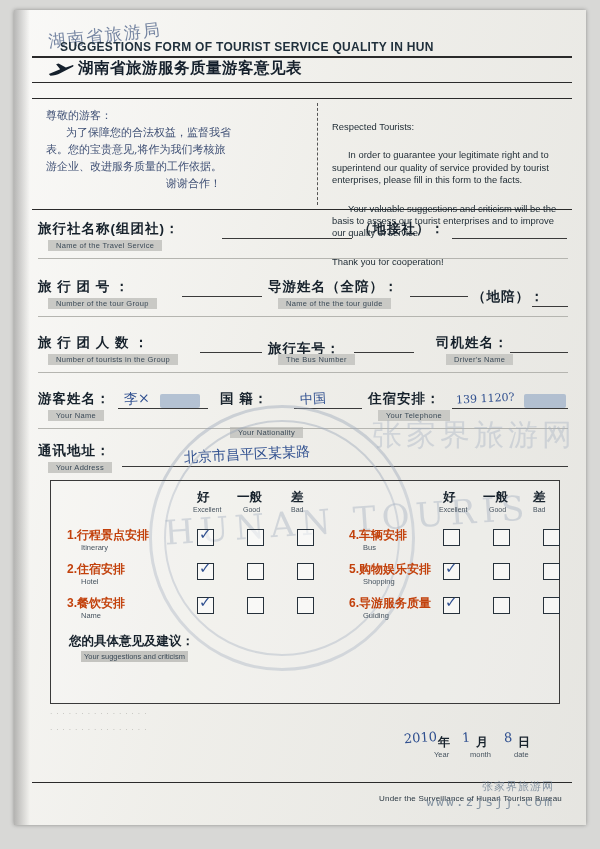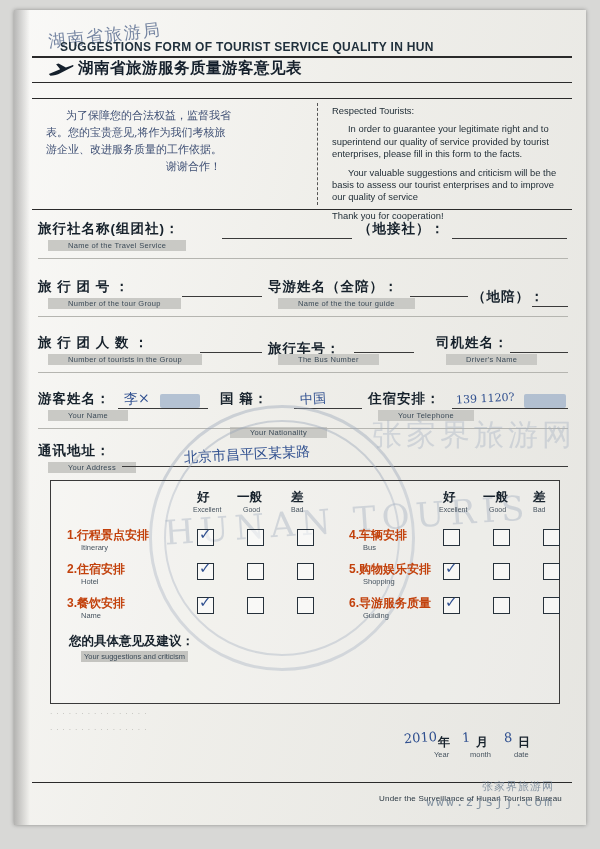--- a/index.html
+++ b/index.html
@@ -123,21 +123,21 @@
   }
   .intro-right {
     position: absolute;
     left: 300px;
     top: 6px;
     right: 6px;
     font-size: 9.4px;
     line-height: 12.4px;
     color: #1d2a33;
   }
-  .intro-right p { margin: 0 0 6px 0; }
+  .intro-right p { margin: 16px 0 6px 0; }
   .intro-right p.indent { text-indent: 16px; }
 
   
   .frow {
     position: absolute;
     left: 18px;
     width: 540px;
     height: 44px;
   }
   .lbl {
@@ -148,21 +148,21 @@
     white-space: nowrap;
     letter-spacing: 1px;
   }
   .lbl-en {
     position: absolute;
     font-size: 7.5px;
     color: #3b4a57;
     white-space: nowrap;
     letter-spacing: .3px;
     background: #c9c9c5;
-    padding: 1px 20px;
+    padding: 1px 8px;
   }
   .uline {
     position: absolute;
     border-bottom: 1px solid #3a3a3a;
     height: 0;
   }
   .hand {
     position: absolute;
     font-family: "DejaVu Serif", serif;
     color: #2f4f8f;
@@ -369,20 +369,21 @@
       <div class="title-rule bottom"></div>
       <svg class="plane-icon" viewBox="0 0 64 40">
         <path fill="currentColor" d="M2 30 L30 18 L20 6 L26 4 L44 14 L60 8 C63 7 64 11 61 12 L30 28 C24 31 14 34 6 34 Z"></path>
       </svg>
       <div class="title-cn">湖南省旅游服务质量游客意见表</div>
     </div>
     <div class="title-en">SUGGESTIONS FORM OF TOURIST SERVICE QUALITY IN HUN</div>
 
     <div class="intro">
       <div class="intro-left">
+        <span class="ln">尊敬的游客：</span>
         <span class="ln ind">为了保障您的合法权益，监督我省</span>
         <span class="ln">表。您的宝贵意见,将作为我们考核旅</span>
         <span class="ln">游企业、改进服务质量的工作依据。</span>
         <span class="ln thanks">谢谢合作！</span>
       </div>
       <div class="intro-divider"></div>
       <div class="intro-right">
         <p>Respected Tourists:</p>
         <p class="indent">In order to guarantee your legitimate right and to superintend our quality of service provided by tourist enterprises, please fill in this form to the facts.</p>
         <p class="indent">Your valuable suggestions and criticism will be the basis to assess our tourist enterprises and to improve our quality of service</p>

